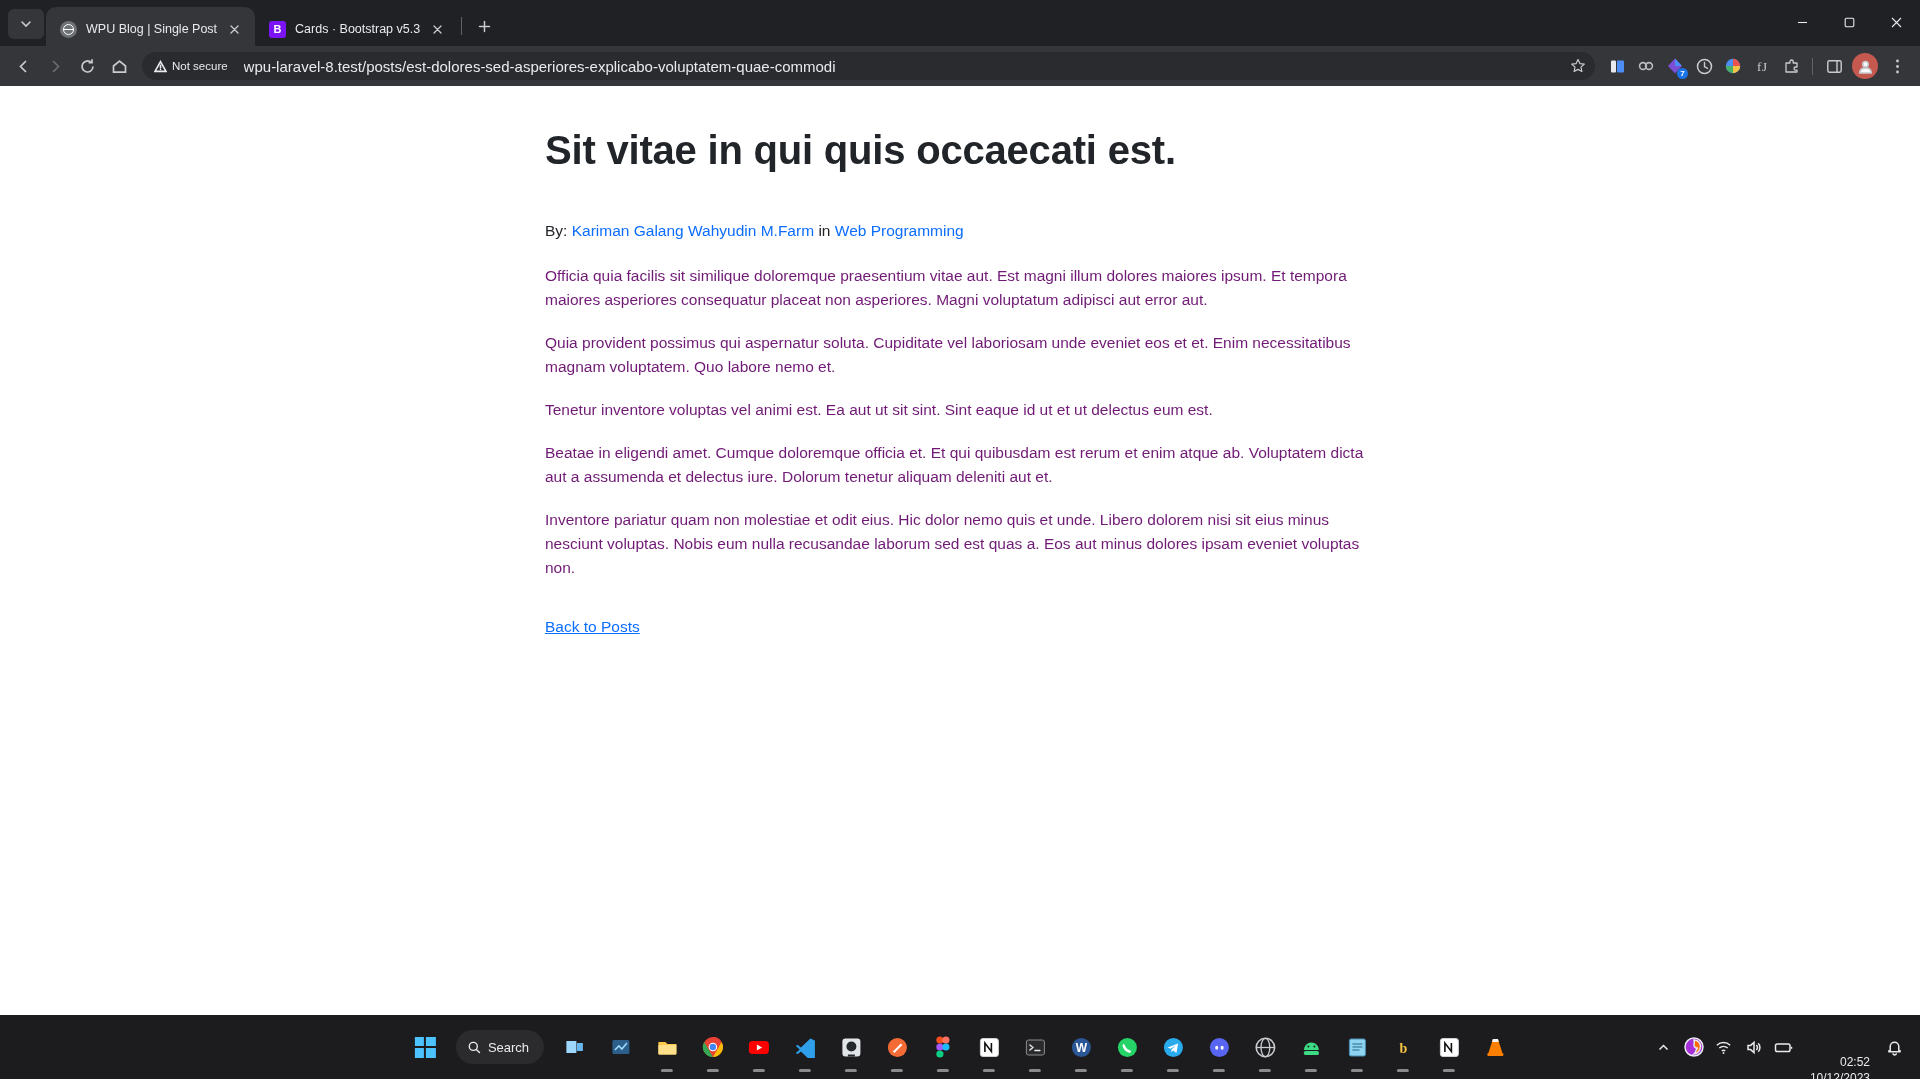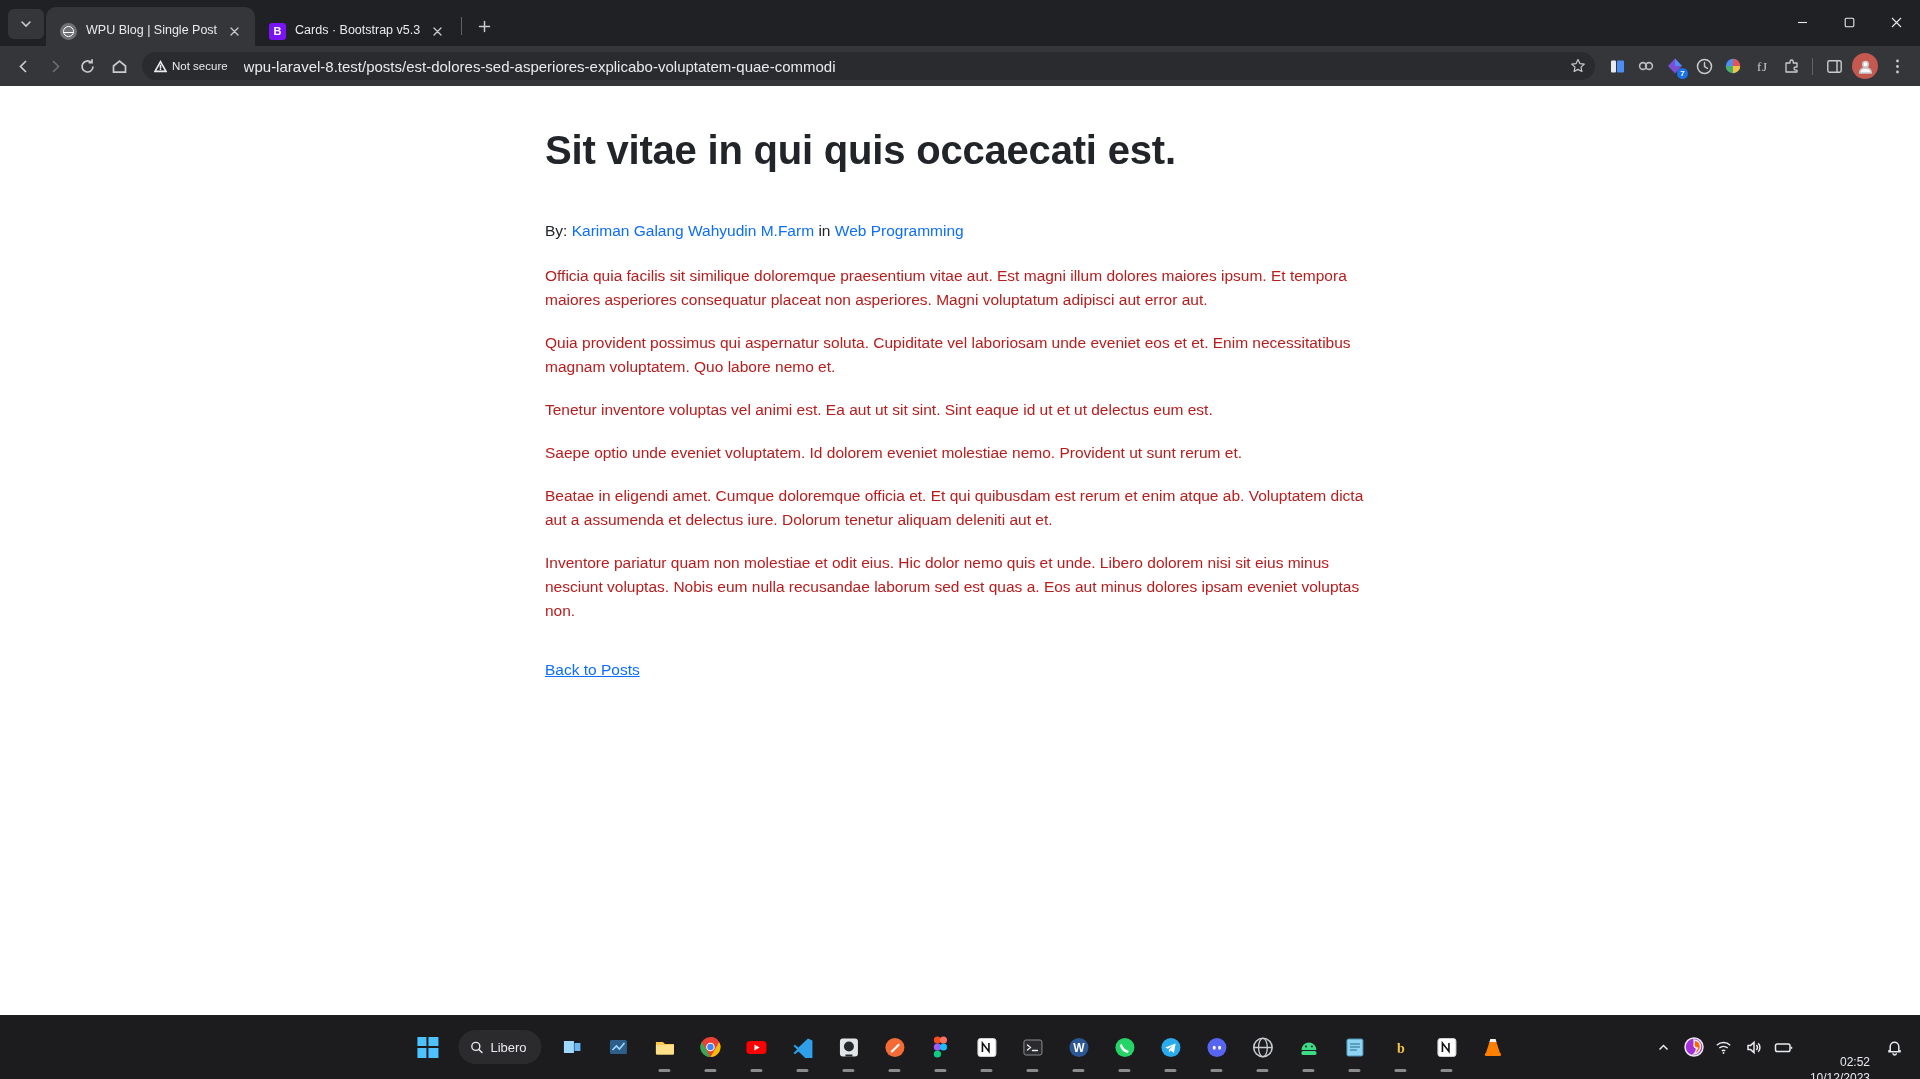--- a/index.html
+++ b/index.html
@@ -18,22 +18,22 @@
     height: 46px; background: #202124;
     display: flex; align-items: flex-end; padding-left: 4px; position: relative;
   }
   .tab-list-btn {
     width: 36px; height: 30px; margin: 0 2px 7px 4px;
     display: flex; align-items: center; justify-content: center;
     border-radius: 6px; background: #35363a; cursor: pointer;
   }
   .tab-list-btn svg { fill: #c8ccd0; }
   .tab {
-    height: 39px; display: flex; align-items: flex-start;
-    padding: 16px 12px 0 14px; gap: 9px; min-width: 180px; max-width: 240px;
+    height: 39px; display: flex; align-items: center;
+    padding: 5px 12px 0 14px; gap: 9px; min-width: 180px; max-width: 240px;
     border-radius: 10px 10px 0 0; position: relative; cursor: default;
   }
   .tab.active { background: #35363a; }
   .tab.inactive { background: transparent; }
   .tab-favicon {
     width: 17px; height: 17px; flex: 0 0 17px;
     display: flex; align-items: center; justify-content: center;
     border-radius: 3px; font-size: 11px; font-weight: bold; color: #fff;
   }
   .fav-globe { background: #6e7276; border-radius: 50%; position: relative; }
@@ -136,21 +136,21 @@
   .nav-link.active { color: #fff; }
 
   .content { width: 830px; margin: 0 auto; padding: 40px 0 0 0; }
   .post-title {
     font-size: 40px; font-weight: 600; color: #212529;
     letter-spacing: -0.2px; line-height: 1.2; margin-bottom: 48px;
   }
   .byline { font-size: 15.5px; color: #212529; margin-bottom: 24px; }
   .byline a { color: #0d6efd; text-decoration: none; cursor: pointer; }
   .post-body p {
-    font-size: 15.5px; line-height: 1.55; color: #b91c1c;
+    font-size: 15.5px; line-height: 1.55; color: #701a75;
     margin-bottom: 19px; text-align: left;
   }
   .back-link {
     display: inline-block; font-size: 15.5px; color: #0d6efd;
     text-decoration: underline; margin-top: 19px; cursor: pointer;
   }
 
   
   .taskbar {
     height: 64px; background: #1c1c1e;
@@ -374,21 +374,20 @@
         <span>By:</span>
         <a>Kariman Galang Wahyudin M.Farm</a>
         <span>in</span>
         <a>Web Programming</a>
       </div>
 
       <div class="post-body">
         <p>Officia quia facilis sit similique doloremque praesentium vitae aut. Est magni illum dolores maiores ipsum. Et tempora maiores asperiores consequatur placeat non asperiores. Magni voluptatum adipisci aut error aut.</p>
         <p>Quia provident possimus qui aspernatur soluta. Cupiditate vel laboriosam unde eveniet eos et et. Enim necessitatibus magnam voluptatem. Quo labore nemo et.</p>
         <p>Tenetur inventore voluptas vel animi est. Ea aut ut sit sint. Sint eaque id ut et ut delectus eum est.</p>
-        <p>Saepe optio unde eveniet voluptatem. Id dolorem eveniet molestiae nemo. Provident ut sunt rerum et.</p>
         <p>Beatae in eligendi amet. Cumque doloremque officia et. Et qui quibusdam est rerum et enim atque ab. Voluptatem dicta aut a assumenda et delectus iure. Dolorum tenetur aliquam deleniti aut et.</p>
         <p>Inventore pariatur quam non molestiae et odit eius. Hic dolor nemo quis et unde. Libero dolorem nisi sit eius minus nesciunt voluptas. Nobis eum nulla recusandae laborum sed est quas a. Eos aut minus dolores ipsam eveniet voluptas non.</p>
       </div>
 
       <a class="back-link">Back to Posts</a>
     </main>
   </div>
 </div>
 
 <div class="taskbar">
@@ -399,21 +398,21 @@
           <i></i>
           <i></i>
           <i></i>
         </span>
     </div>
     <div class="search-pill">
       <svg width="13" height="13" viewBox="0 0 13 13">
           <circle cx="5.4" cy="5.4" r="4" fill="none" stroke="#e8eaed" stroke-width="1.4"></circle>
           <path d="M8.4 8.4l3.2 3.2" stroke="#e8eaed" stroke-width="1.4" stroke-linecap="round"></path>
         </svg>
-      <span>Libero</span>
+      <span>Search</span>
     </div>
 
     <div class="tb-app">
         <svg width="20" height="20" viewBox="0 0 20 20">
           <rect x="1.5" y="4" width="10" height="12" fill="#9fd8ff"></rect>
           <rect x="12" y="6" width="6" height="8" fill="#6ab6ef"></rect>
         </svg>
       </div>
     <div class="tb-app">
         <svg width="20" height="20" viewBox="0 0 20 20">

